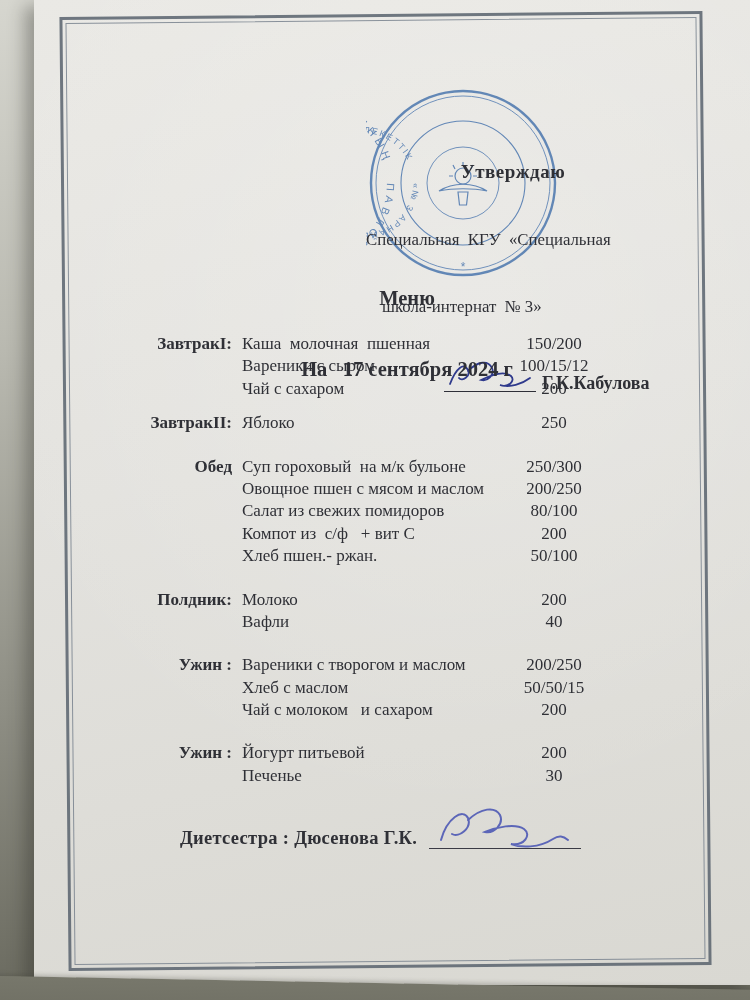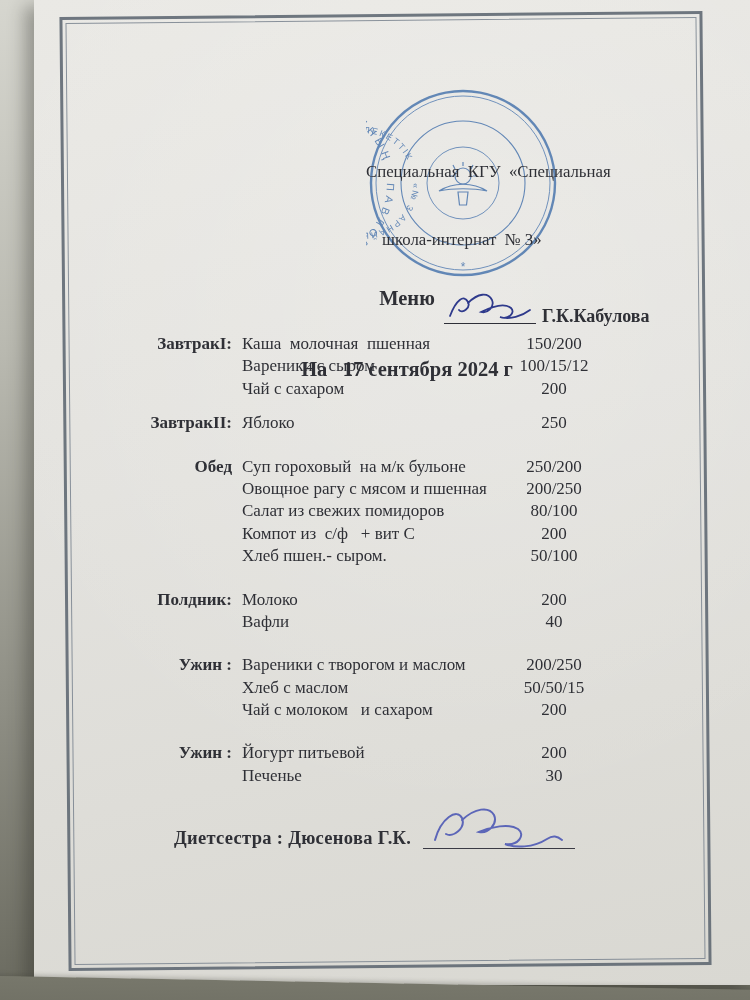--- a/index.html
+++ b/index.html
@@ -47,21 +47,21 @@
     position:absolute; left:256px; top:240px; width:302px;
     text-align:center; font-weight:bold; font-size:20.5px; line-height:23.5px; white-space:pre;
   }
   .menu{ position:absolute; left:130px; top:334px; width:478px; font-size:17px; }
   .m-section{ display:grid; grid-template-columns:102px 252px 100px; column-gap:10px; grid-auto-rows:22.4px; }
   .m-section + .m-section{ margin-top:21px; }
   .m-section.contig{ margin-top:12px; }
   .m-lbl{ grid-column:1; grid-row:1; font-weight:bold; text-align:right; white-space:pre; }
   .m-item{ grid-column:2; white-space:pre; }
   .m-val{ grid-column:3; text-align:center; white-space:pre; }
-  .footer{ position:absolute; left:174px; top:816px; display:flex; align-items:flex-end; }
+  .footer{ position:absolute; left:180px; top:816px; display:flex; align-items:flex-end; }
   .footer .signoff{ font-weight:bold; font-size:18.5px; letter-spacing:.3px; }
   .sig-line2{ position:relative; width:152px; height:32px; border-bottom:1.7px solid #3a3a44; margin-left:12px; }
   .sig-line2 svg{ position:absolute; left:6px; top:-12px; }
 </style>
 </head>
 <body>
 
 <div class="canvas">
   <div class="paper"></div>
   <div class="frame"></div>
@@ -84,20 +84,21 @@
     <text x="0" y="88" font-size="12" text-anchor="middle">*</text>
     <g stroke="#4a7cbf" fill="none" stroke-width="1.2">
       <circle cx="0" cy="-7" r="8"></circle>
       <path d="M0,-21 L0,-17 M10,-18 L8,-14 M-10,-18 L-8,-14 M14,-7 L10,-7 M-14,-7 L-10,-7"></path>
       <path d="M-24,8 C-10,-1 10,-1 24,8 C10,5 -10,5 -24,8 Z"></path>
       <path d="M-5,9 L5,9 L3.5,22 L-3.5,22 Z"></path>
     </g>
   </svg>
 
   <div class="approval txt">
+    <div class="ttl">Утверждаю</div>
     <div>Специальная  КГУ  «Специальная</div>
     <div class="l2">школа-интернат  № 3»</div>
     <div class="sig-row">
       <span class="sig-line1">
         <svg width="88" height="34" viewBox="0 0 88 34">
           <path d="M4,26 C10,10 18,4 22,12 C25,18 16,24 13,20 M22,13 C32,3 42,2 46,10 C49,17 41,24 35,22 C45,17 58,12 65,18 C70,23 62,30 54,27 C64,30 76,26 84,20" fill="none" stroke="#2f3a8c" stroke-width="1.8" stroke-linecap="round"></path>
         </svg>
       </span>
       <span class="approver">Г.К.Кабулова</span>
     </div>
@@ -122,28 +123,28 @@
 
     <div class="m-section contig">
       <span class="m-lbl">ЗавтракII:</span>
       <span class="m-item">Яблоко</span>
       <span class="m-val">250</span>
     </div>
 
     <div class="m-section">
       <span class="m-lbl">Обед</span>
       <span class="m-item">Суп гороховый  на м/к бульоне</span>
-      <span class="m-val">250/200</span>
-      <span class="m-item">Овощное рагу с мясом и пшенная</span>
+      <span class="m-val">250/300</span>
+      <span class="m-item">Овощное пшен с мясом и маслом</span>
       <span class="m-val">200/250</span>
       <span class="m-item">Салат из свежих помидоров</span>
       <span class="m-val">80/100</span>
       <span class="m-item">Компот из  с/ф   + вит С</span>
       <span class="m-val">200</span>
-      <span class="m-item">Хлеб пшен.- сыром.</span>
+      <span class="m-item">Хлеб пшен.- ржан.</span>
       <span class="m-val">50/100</span>
     </div>
 
     <div class="m-section">
       <span class="m-lbl">Полдник:</span>
       <span class="m-item">Молоко</span>
       <span class="m-val">200</span>
       <span class="m-item">Вафли</span>
       <span class="m-val">40</span>
     </div>

